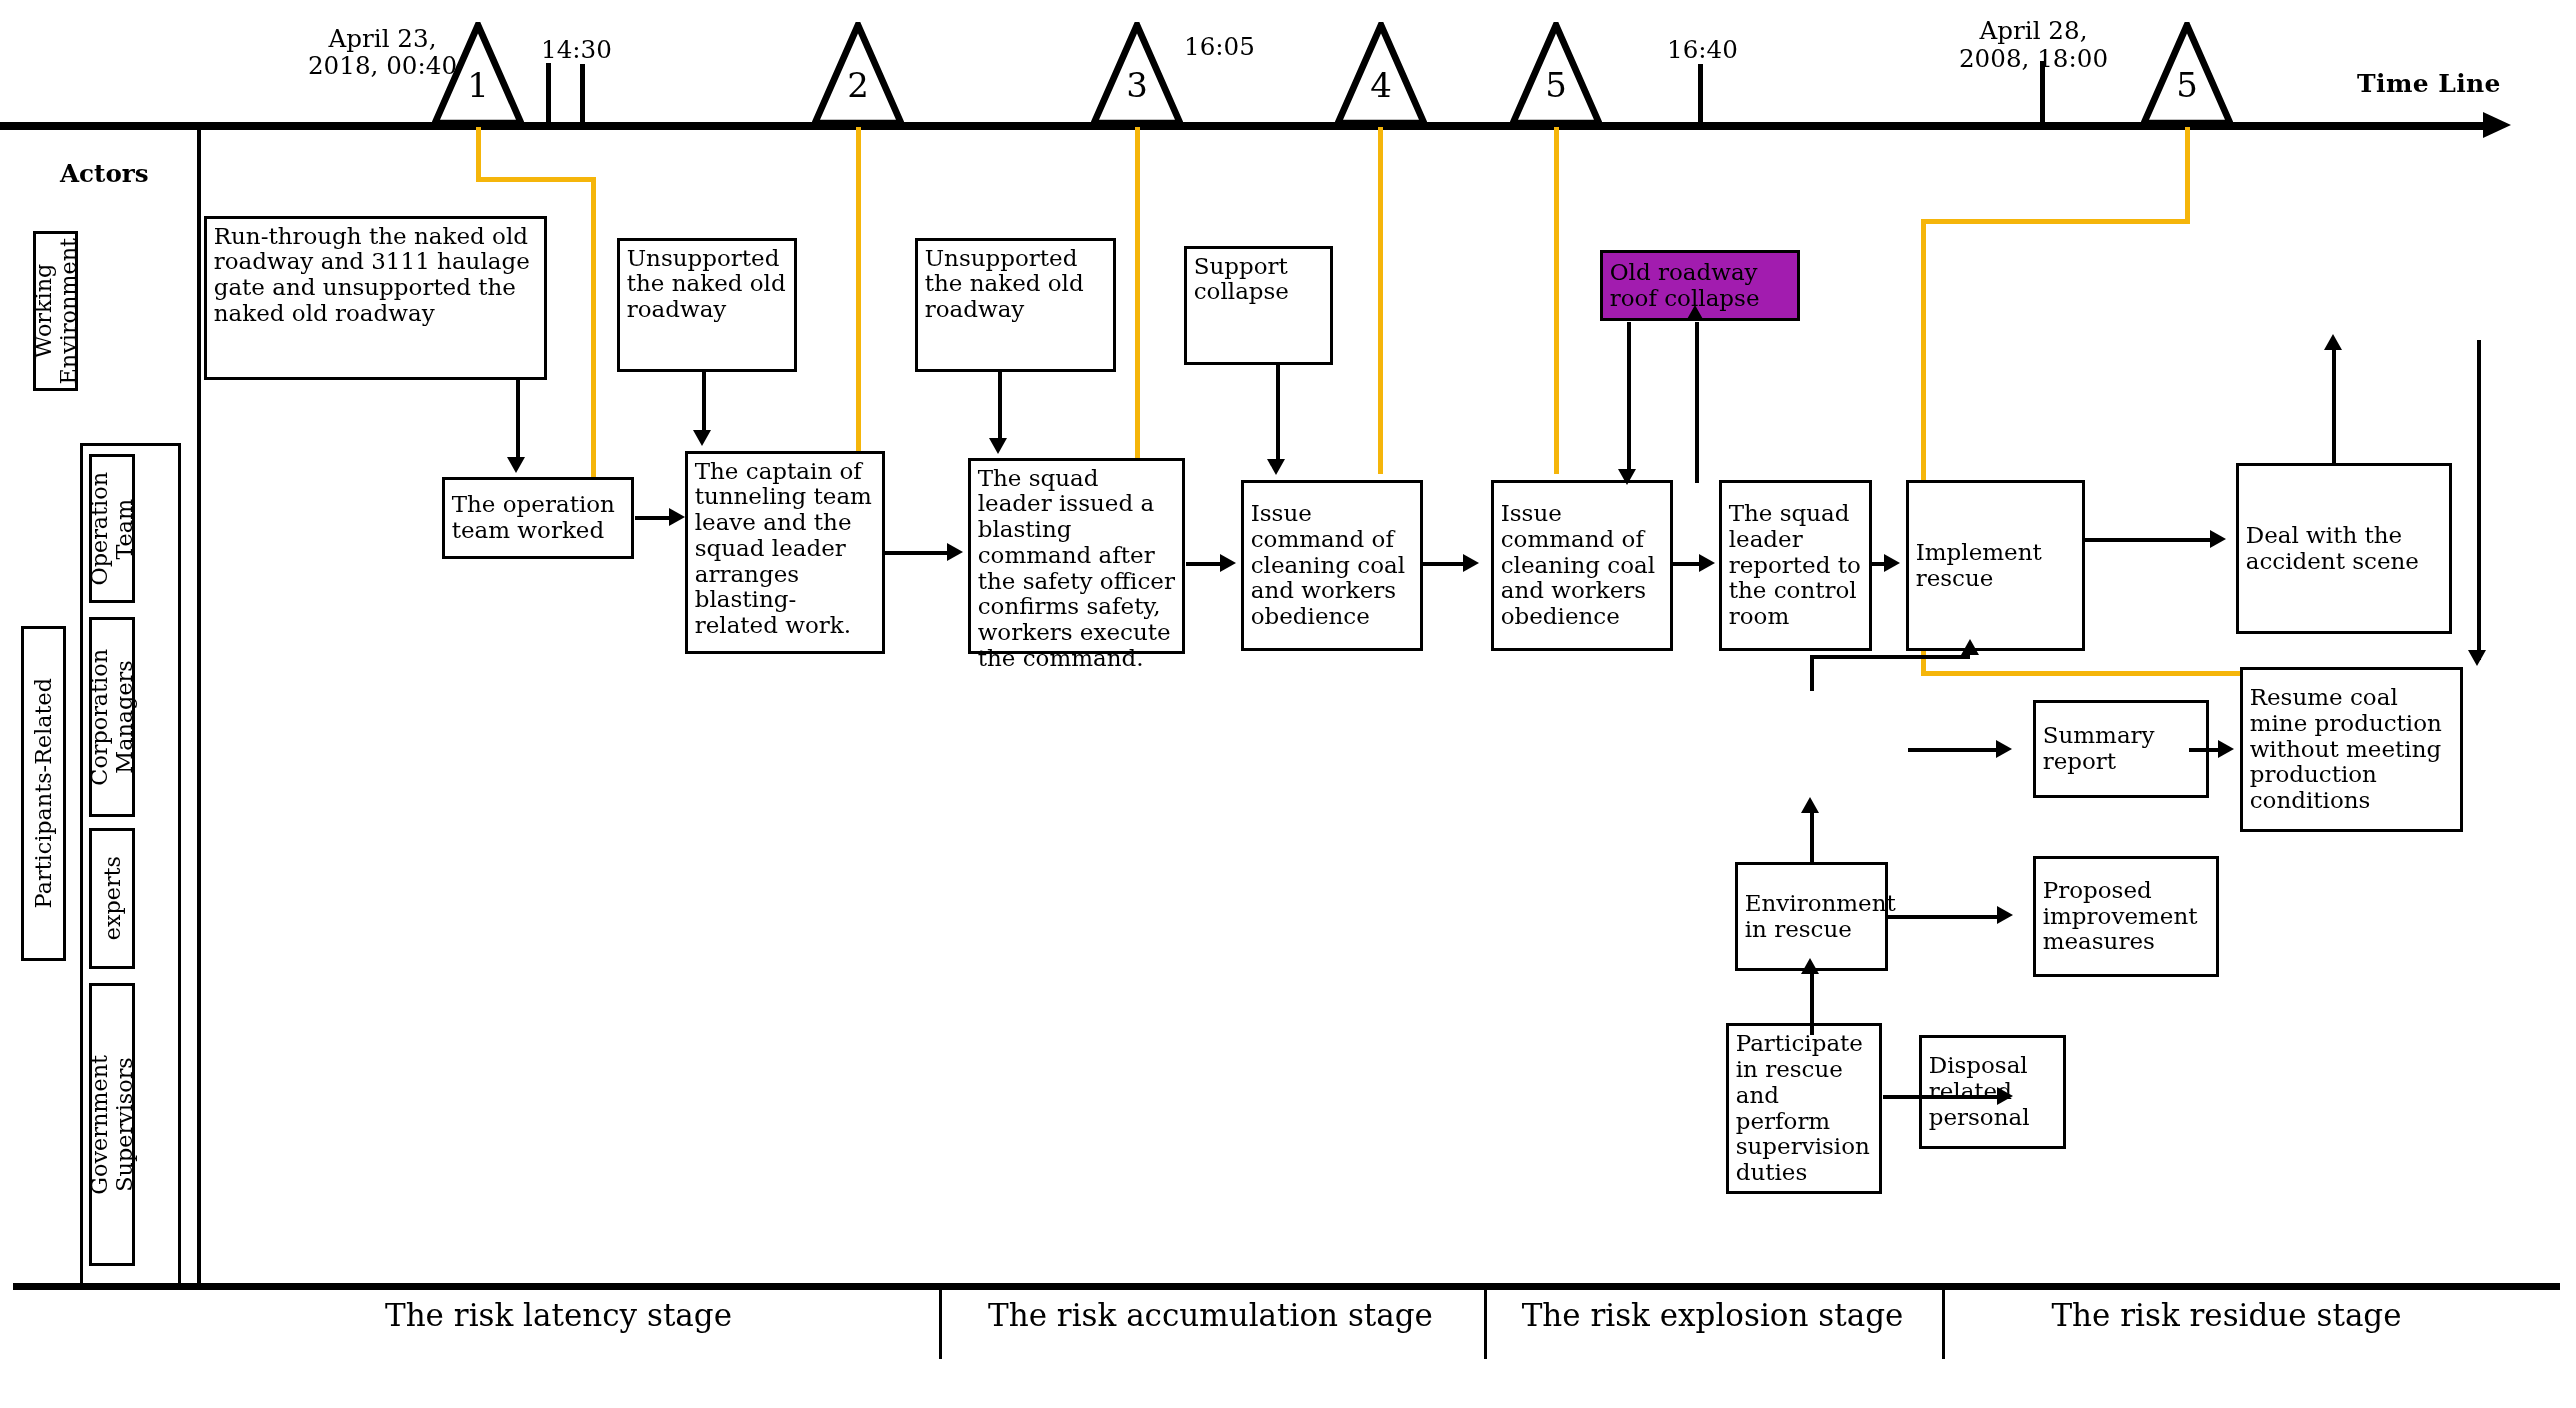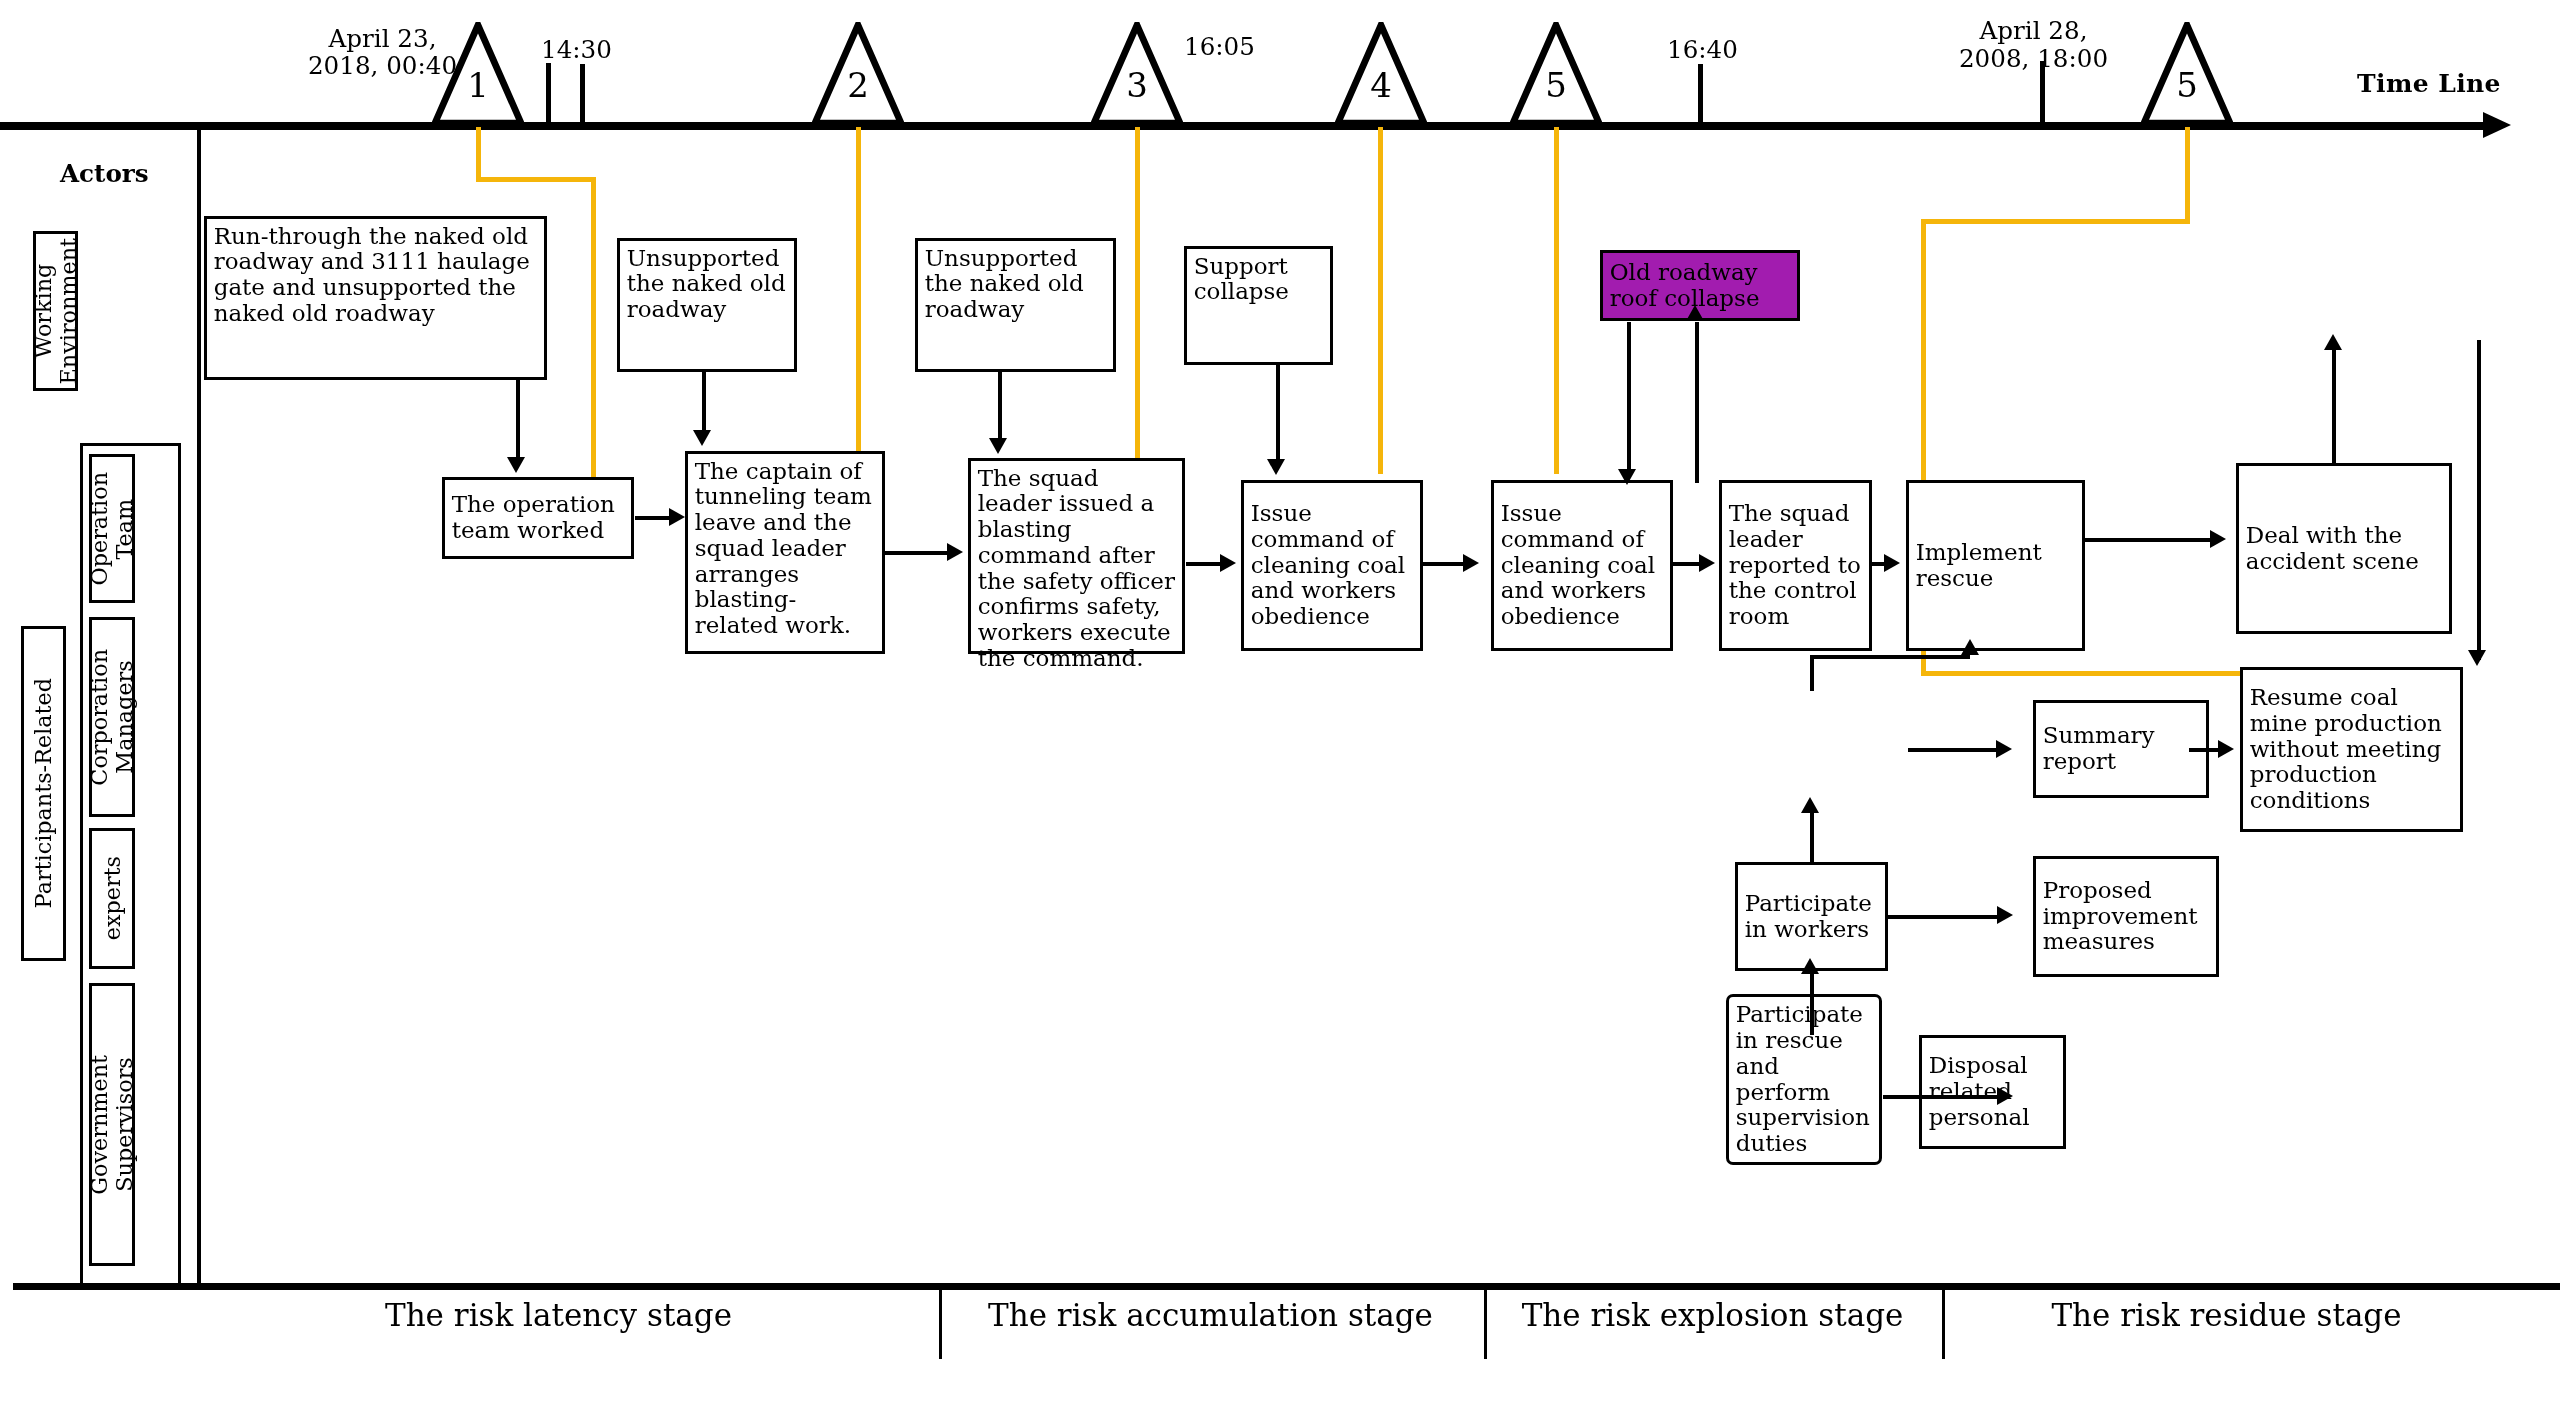--- a/index.html
+++ b/index.html
@@ -222,28 +222,28 @@
 
   <div class="pbox" style="left:2033px;top:700px;width:176px;height:98px;">
     <span class="txt">Summary report</span>
   </div>
 
   <div class="pbox" style="left:2240px;top:667px;width:223px;height:165px;">
     <span class="txt">Resume coal mine production without meeting production conditions</span>
   </div>
 
   <div class="pbox" style="left:1735px;top:862px;width:153px;height:109px;">
-    <span class="txt">Participate in workers</span>
+    <span class="txt">Environment in rescue</span>
   </div>
 
   <div class="pbox" style="left:2033px;top:856px;width:186px;height:121px;">
     <span class="txt">Proposed improvement measures</span>
   </div>
 
-  <div class="pbox" style="left:1726px;top:994px;width:156px;height:171px;border-radius:7px;">
+  <div class="pbox" style="left:1726px;top:1023px;width:156px;height:171px;">
     <span class="txt">Participate in rescue and perform supervision duties</span>
   </div>
 
   <div class="pbox" style="left:1919px;top:1035px;width:147px;height:114px;">
     <span class="txt">Disposal related personal</span>
   </div>
 
   <div class="ln lnv" style="left:516px;top:380px;height:79px;"></div>
   <div class="ar-d" style="left:507px;top:457px;"></div>
 

